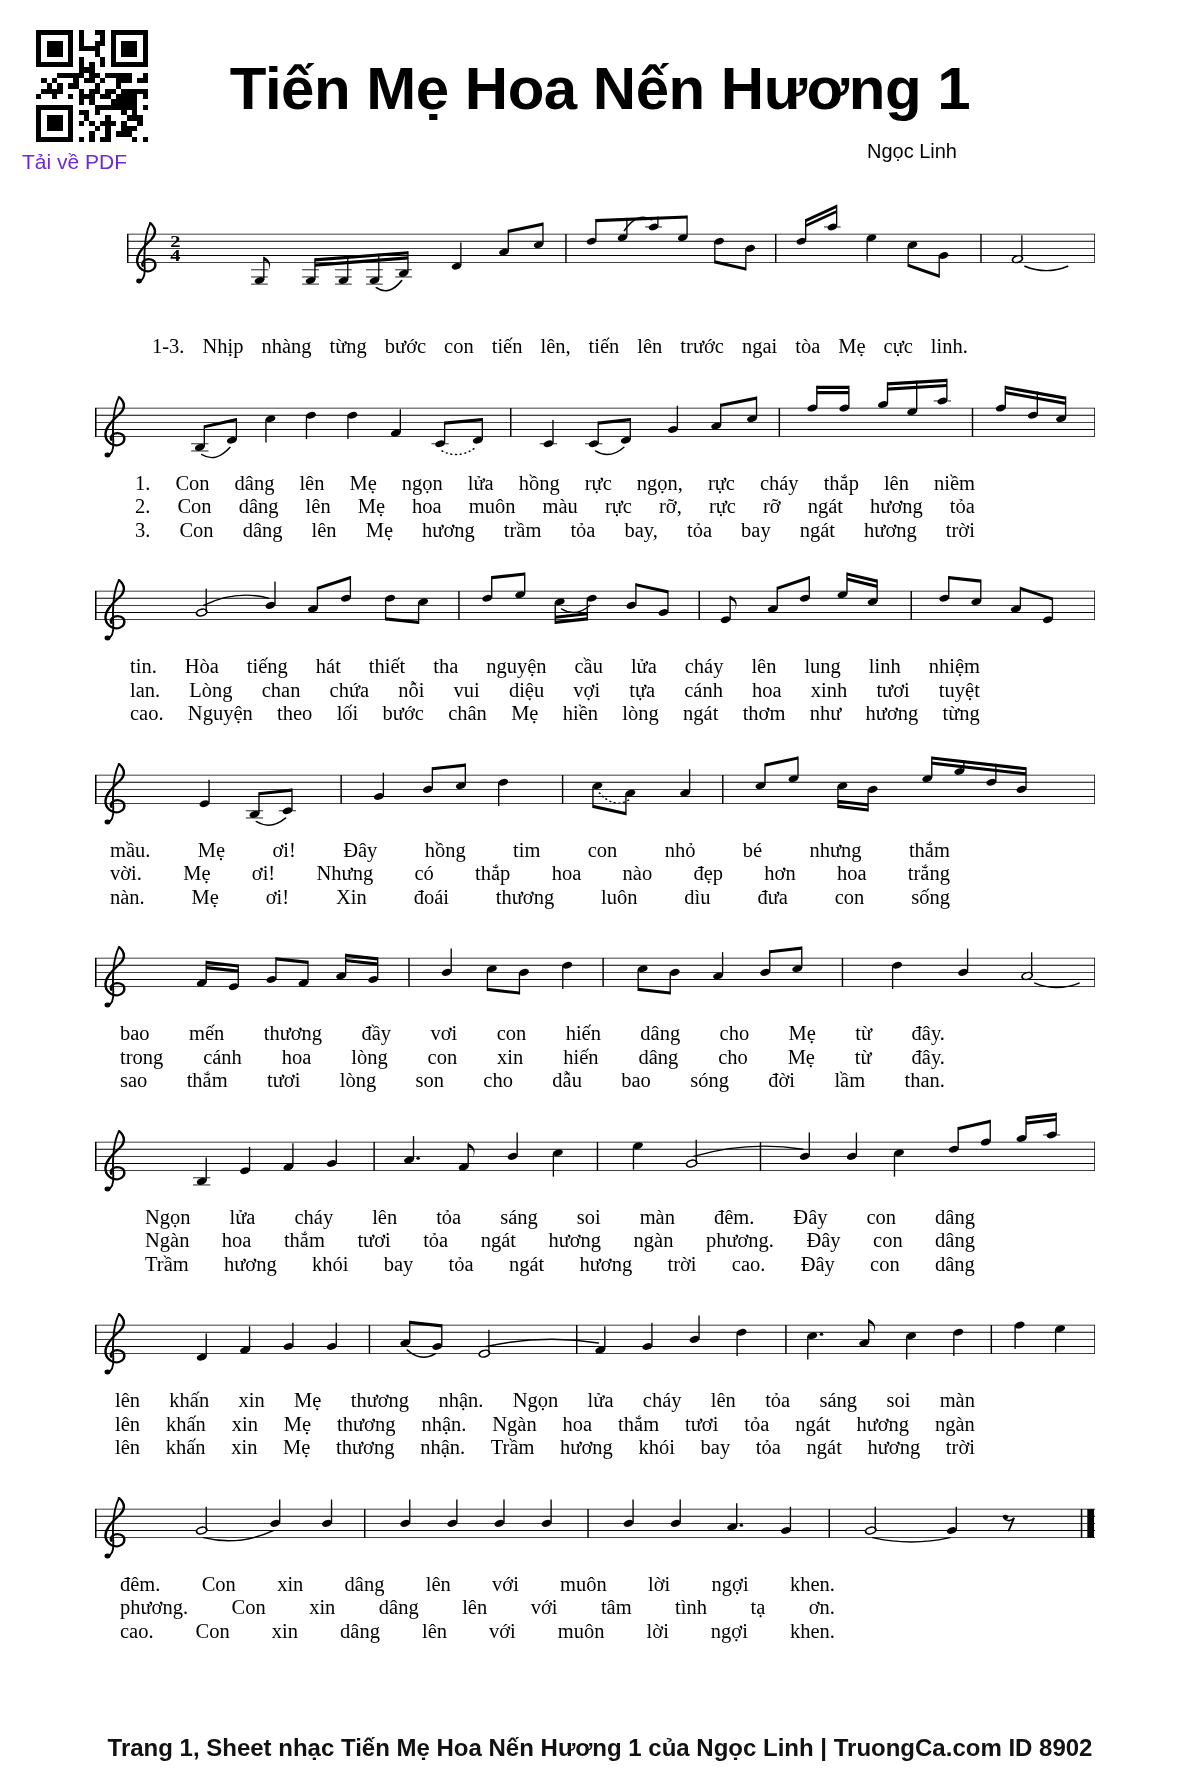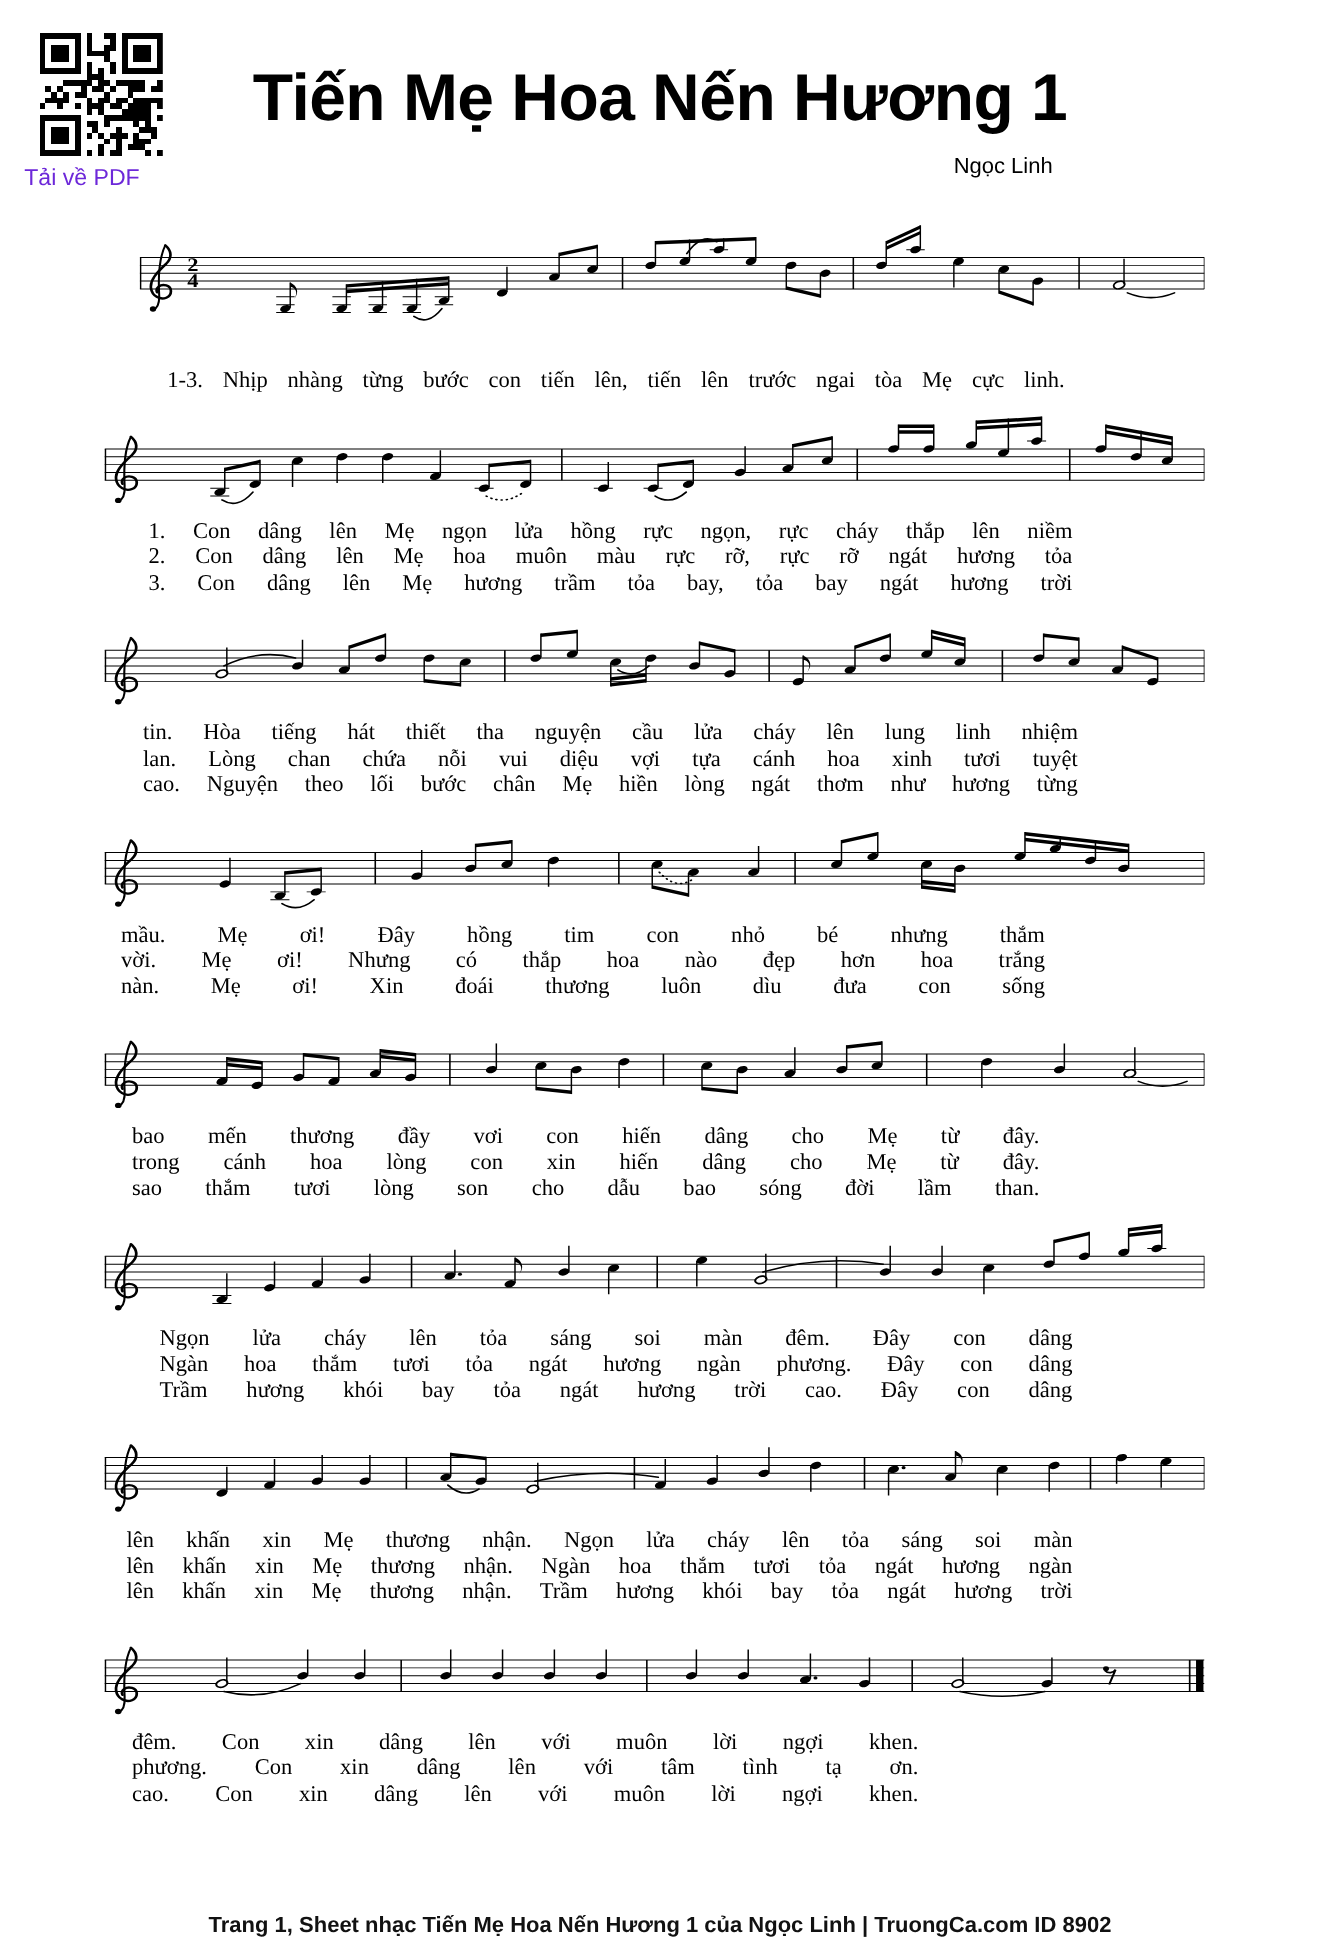--- a/index.html
+++ b/index.html
@@ -14,21 +14,21 @@
   .title{margin:0;padding-top:54px;text-align:center;font-size:60px;font-weight:700;letter-spacing:-0.5px;}
   .composer{position:absolute;top:140px;right:243px;font-size:20px;}
   #systems{position:absolute;top:196px;left:95px;width:1000px;}
   .system{margin-bottom:11px;}
   .staffsvg{display:block;width:100%;height:100px;}
   .system.first .staffsvg{margin-left:32px;width:calc(100% - 32px);}
   .lyrics{margin-top:2px;}
   .lrow{display:flex;justify-content:space-between;
     font-family:"Liberation Serif",serif;font-size:20.5px;line-height:23.5px;white-space:nowrap;}
   .footer{position:absolute;left:0;bottom:18px;width:100%;text-align:center;
-    font-size:20px;font-weight:700;color:#111;}
+    font-size:24px;font-weight:700;color:#111;}
 </style>
 </head>
 <body>
 
 <a class="qr-wrap" href="#">
   <svg class="qr" id="qr" viewBox="0 0 21 21" shape-rendering="crispEdges">
       <rect x="0" y="0" width="21" height="21" fill="#fff"></rect>
       <rect x="0" y="0" width="7" height="7" fill="#000"></rect>
       <rect x="1" y="1" width="5" height="5" fill="#fff"></rect>
       <rect x="2" y="2" width="3" height="3" fill="#000"></rect>

